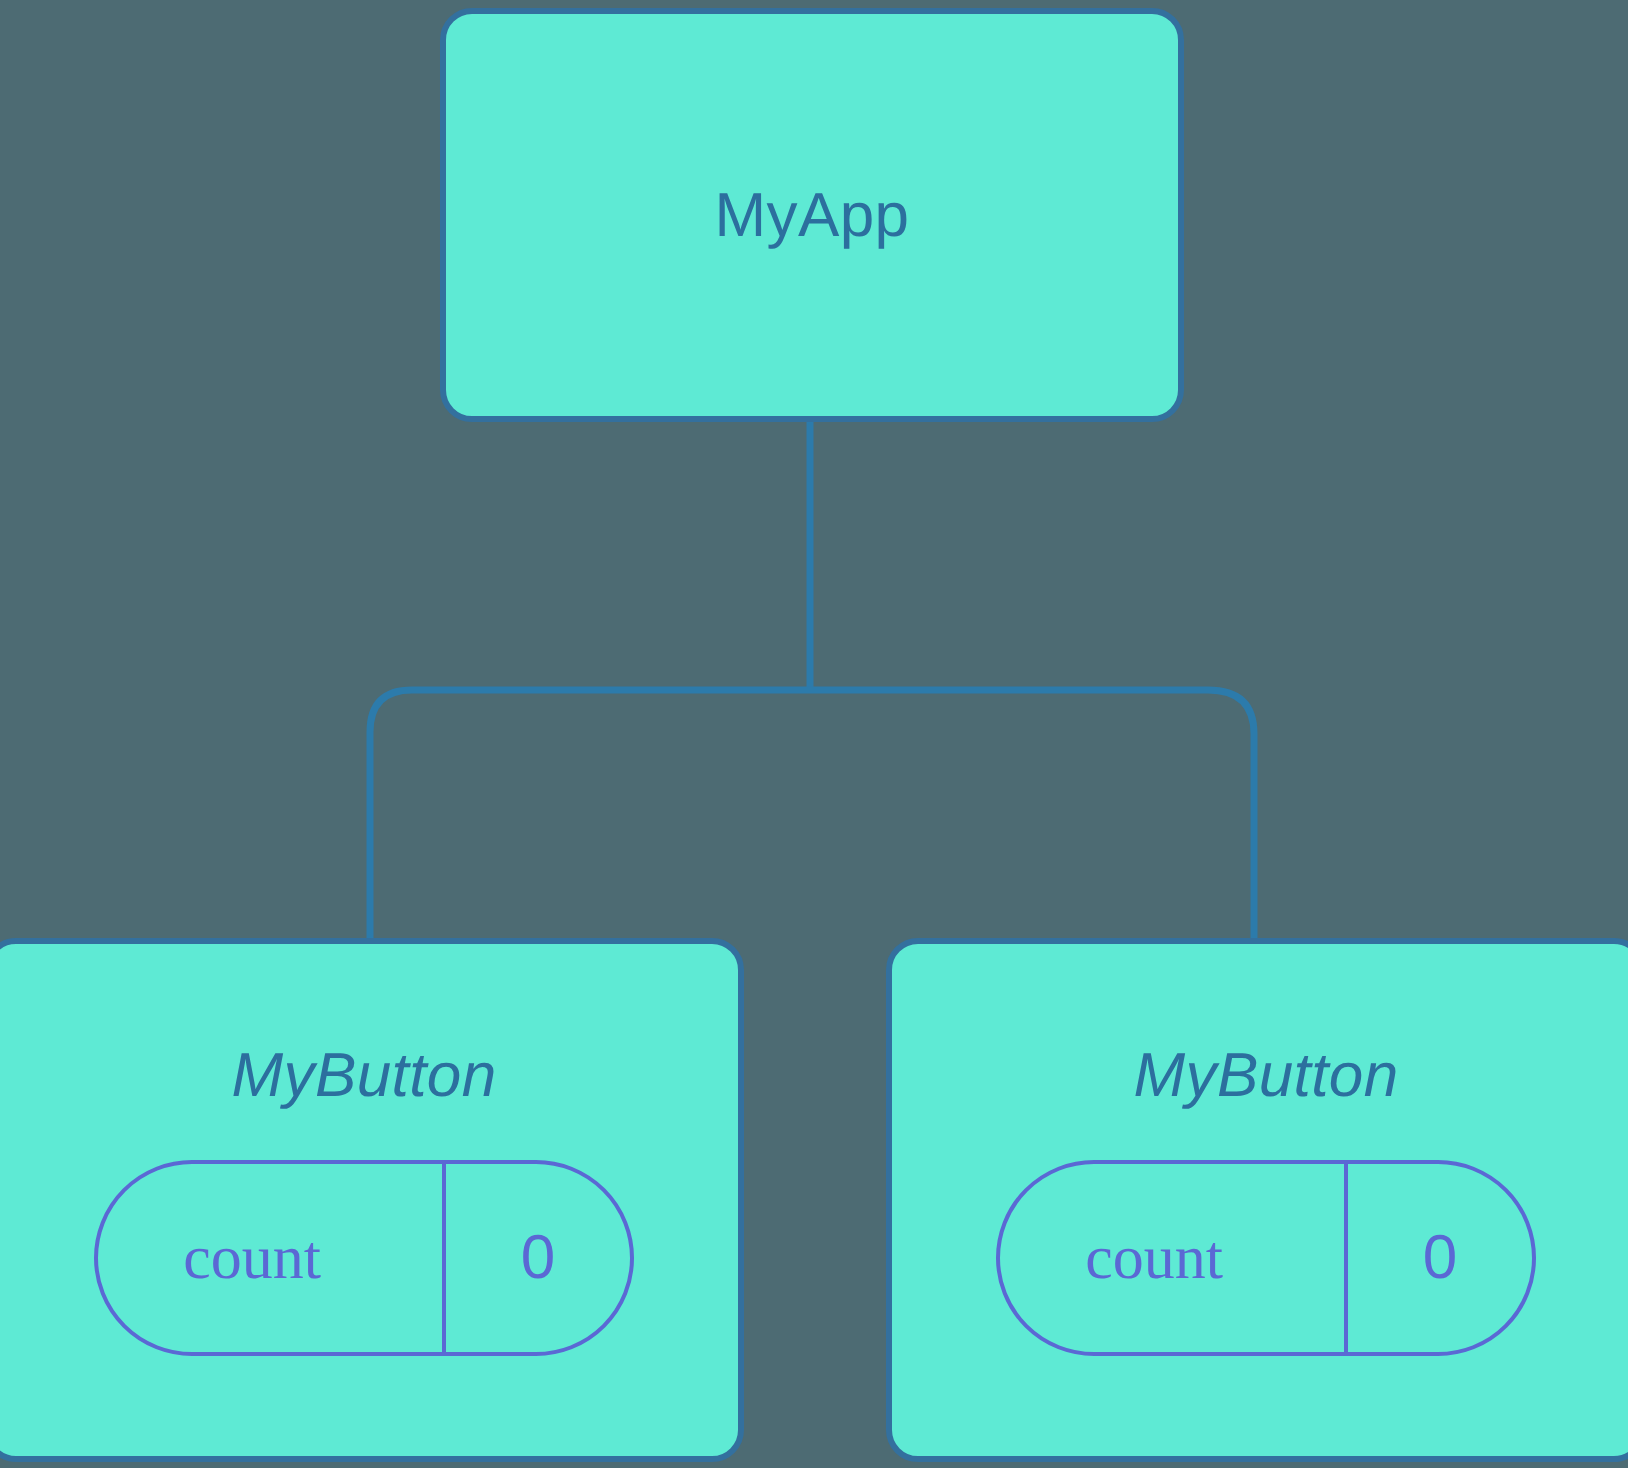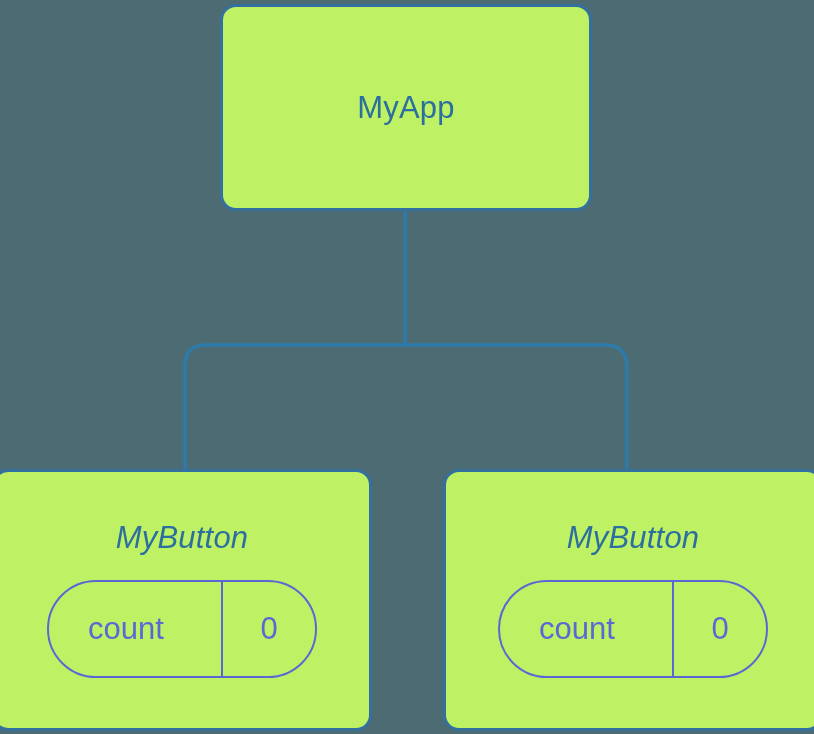--- a/index.html
+++ b/index.html
@@ -25,21 +25,21 @@
     left: 0;
     top: 0;
     width: 814px;
     height: 734px;
     z-index: 1;
   }
   
   .node {
     position: absolute;
     box-sizing: border-box;
-    background: #bef264;
+    background: #5eead4;
     border: 3px solid #33709e;
     border-radius: 16px;
     z-index: 2;
     display: flex;
     flex-direction: column;
     align-items: center;
   }
   .node-root {
     left: 220px;
     top: 4px;
@@ -89,20 +89,21 @@
     align-items: center;
     justify-content: center;
     color: #5b68d4;
     font-size: 31px;
     white-space: nowrap;
   }
   .capsule-key {
     width: 172px;
     padding-right: 18px;
     box-sizing: border-box;
+    font-family: Liberation Serif, serif;
   }
   .capsule-val {
     width: 94px;
     border-left: 2px solid #5b68d4;
     box-sizing: border-box;
   }
 </style>
 </head>
 <body>
 

